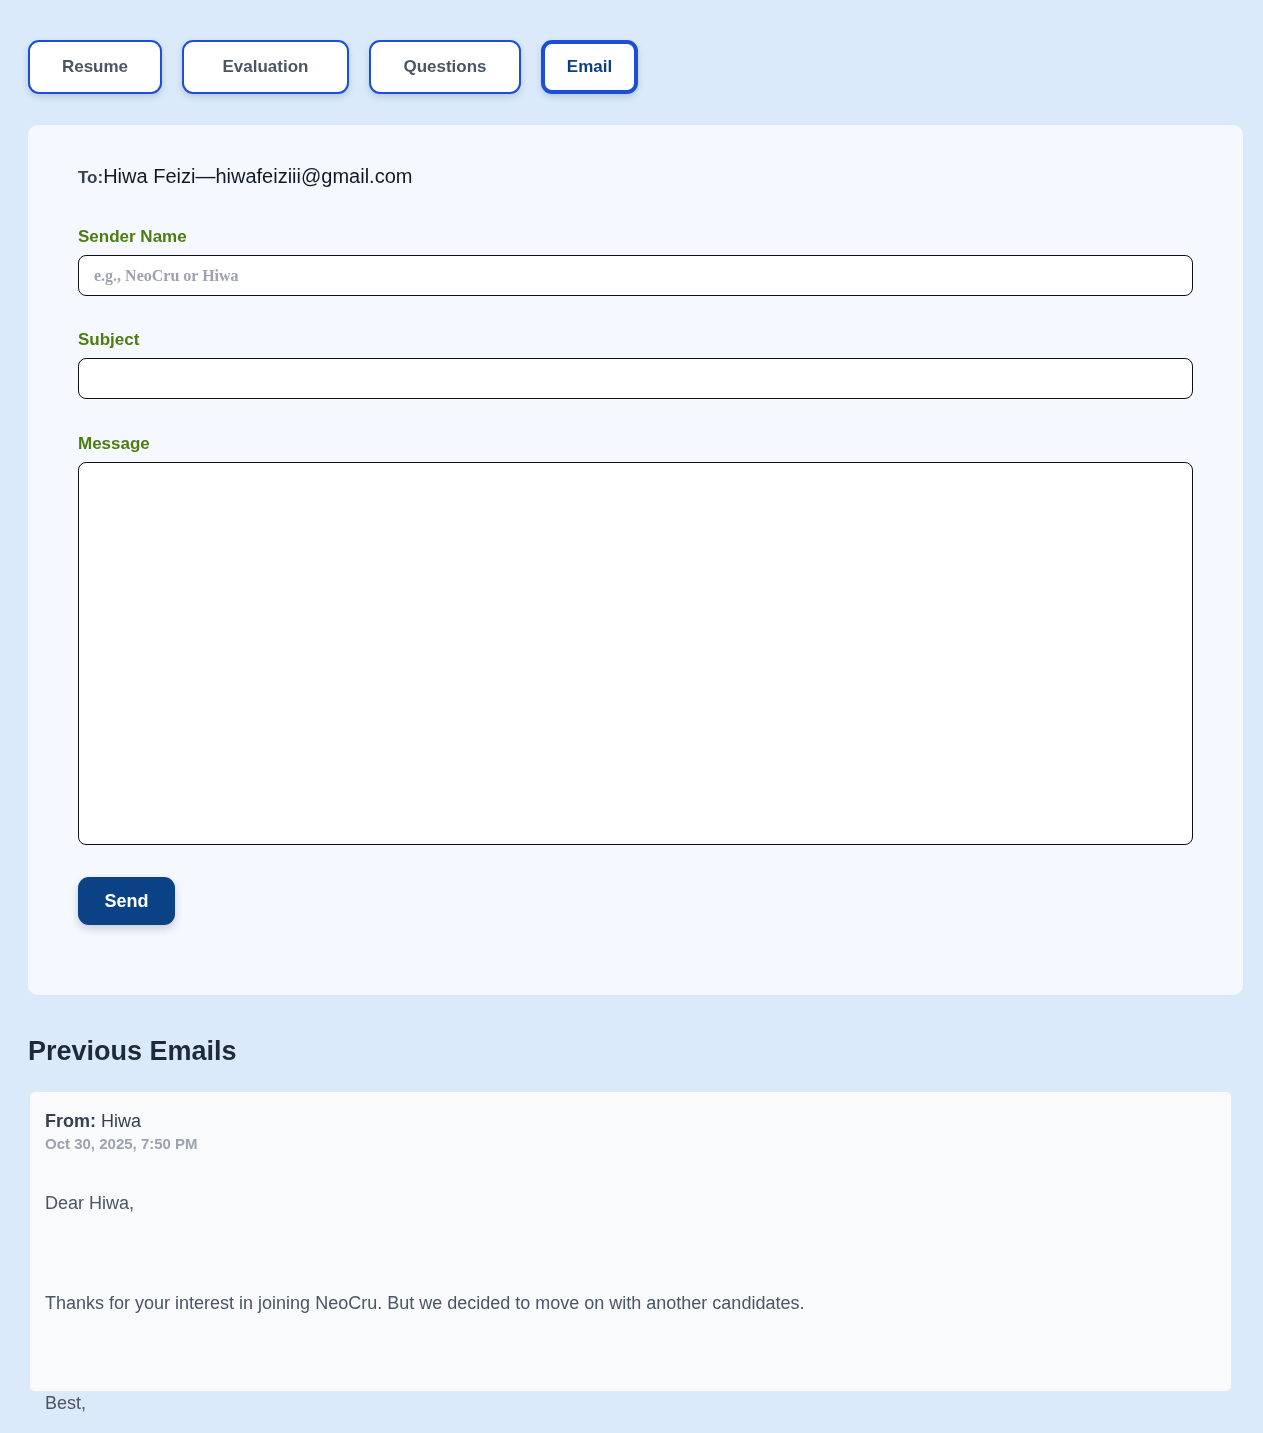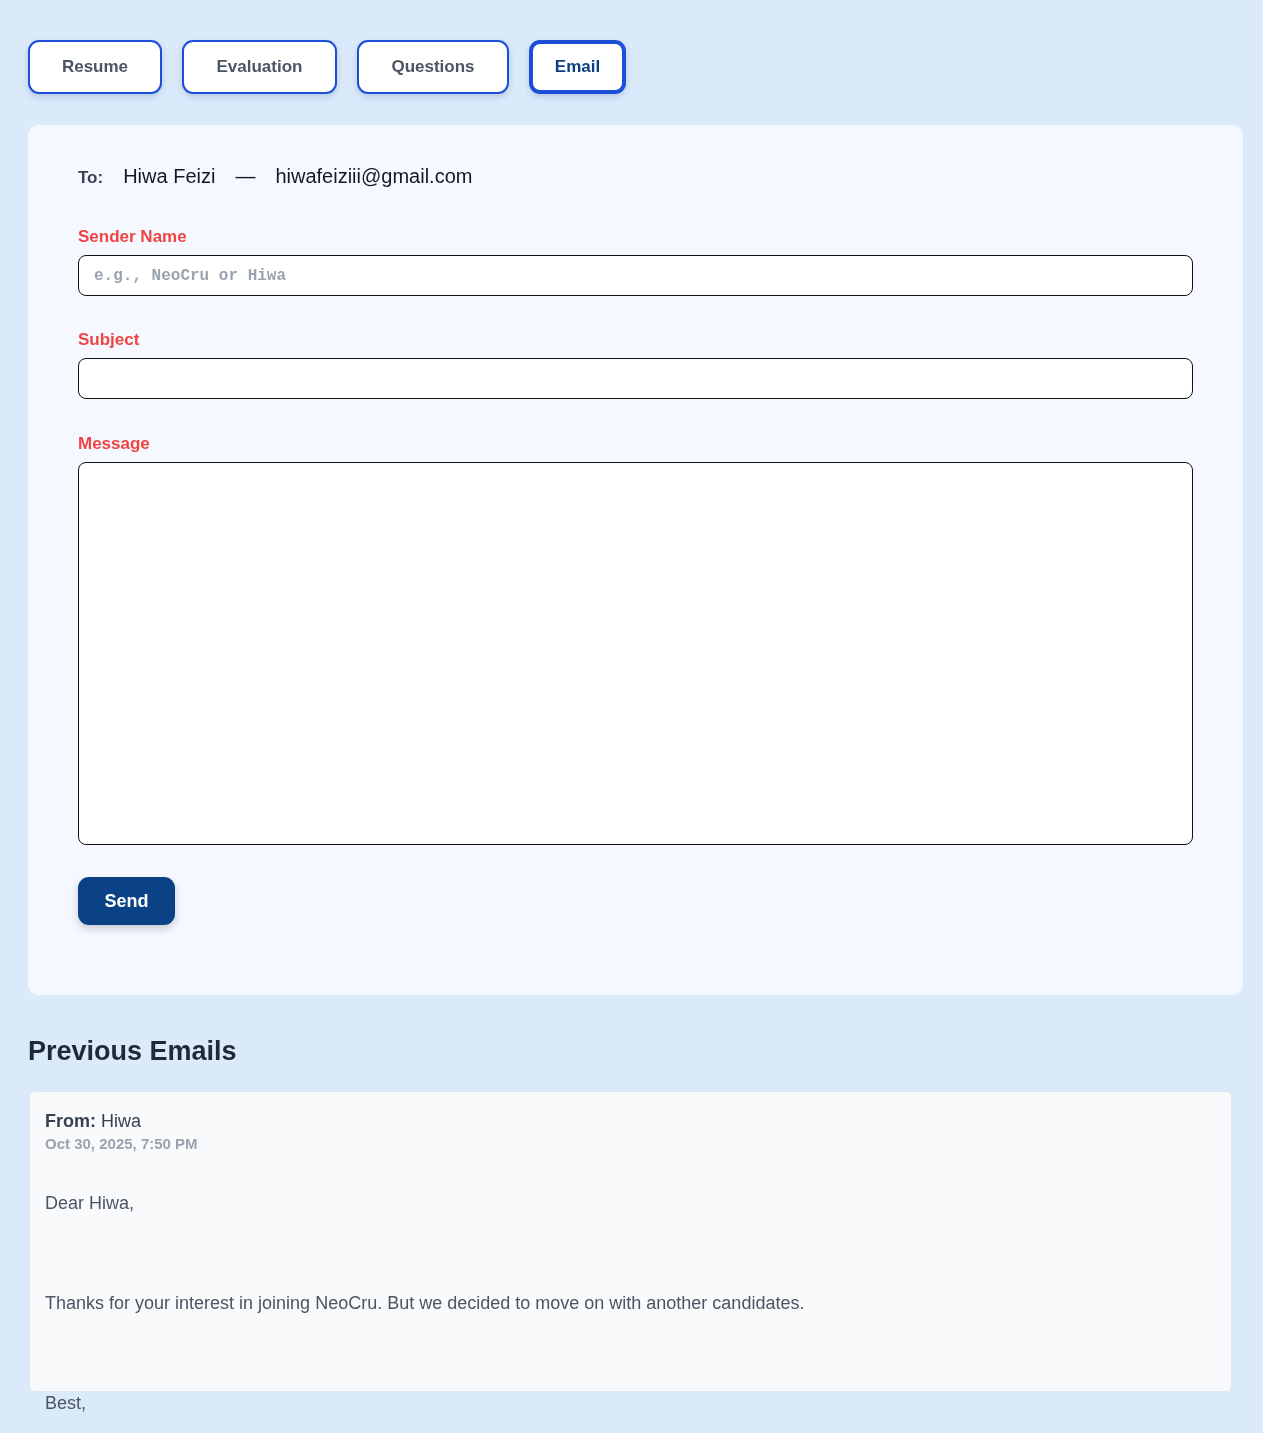--- a/index.html
+++ b/index.html
@@ -15,35 +15,35 @@
   .tabs { position: absolute; left: 28px; top: 40px; display: flex; gap: 20px; }
   .tab {
     height: 54px; border: 2px solid #1d4ed8; border-radius: 11px;
     background: #ffffff; color: #4b5563;
     font-size: 17px; font-weight: bold;
     display: flex; align-items: center; justify-content: center;
     box-shadow: 0 3px 6px rgba(11,63,130,0.18);
     cursor: pointer;
   }
   .tab.t1 { width: 134px; }
-  .tab.t2 { width: 155px; text-align: center; }
+  .tab.t2 { width: 167px; text-align: center; }
   .tab.t3 { width: 152px; }
   .tab.t4 { width: 97px; border-width: 4px; color: #0b3f82; }
 
   .card {
     position: absolute; left: 28px; top: 125px; width: 1215px; height: 870px;
     background: #f5f9ff; border-radius: 10px;
   }
-  .to-line { position: absolute; left: 50px; top: 40px; display: flex; align-items: baseline; gap: 20px; font-size: 20px; color: #111827; }
+  .to-line { position: absolute; left: 50px; top: 40px; display: flex; align-items: baseline; gap: 0; font-size: 20px; color: #111827; }
   .to-label { font-size: 17px; font-weight: bold; color: #374151; }
-  .label { position: absolute; left: 50px; font-size: 17px; font-weight: bold; color: #ef4444; }
+  .label { position: absolute; left: 50px; font-size: 17px; font-weight: bold; color: #4d7c0f; }
   .input {
     position: absolute; left: 50px; width: 1115px; height: 41px;
     border: 1px solid #111; border-radius: 8px; background: #fff;
-    font-family: Liberation Mono, monospace; font-size: 16px;
+    font-family: Liberation Serif, serif; font-size: 16px;
     padding: 0 15px; color: #111827; outline: none;
   }
   .input::placeholder { color: #9ca3af; font-weight: bold; }
   .textarea {
     position: absolute; left: 50px; top: 337px; width: 1115px; height: 383px;
     border: 1px solid #111; border-radius: 8px; background: #fff;
     resize: none; outline: none; font-family: "Liberation Sans", sans-serif; font-size: 16px; padding: 12px 15px;
   }
   .send {
     position: absolute; left: 50px; top: 752px; width: 97px; height: 48px;

